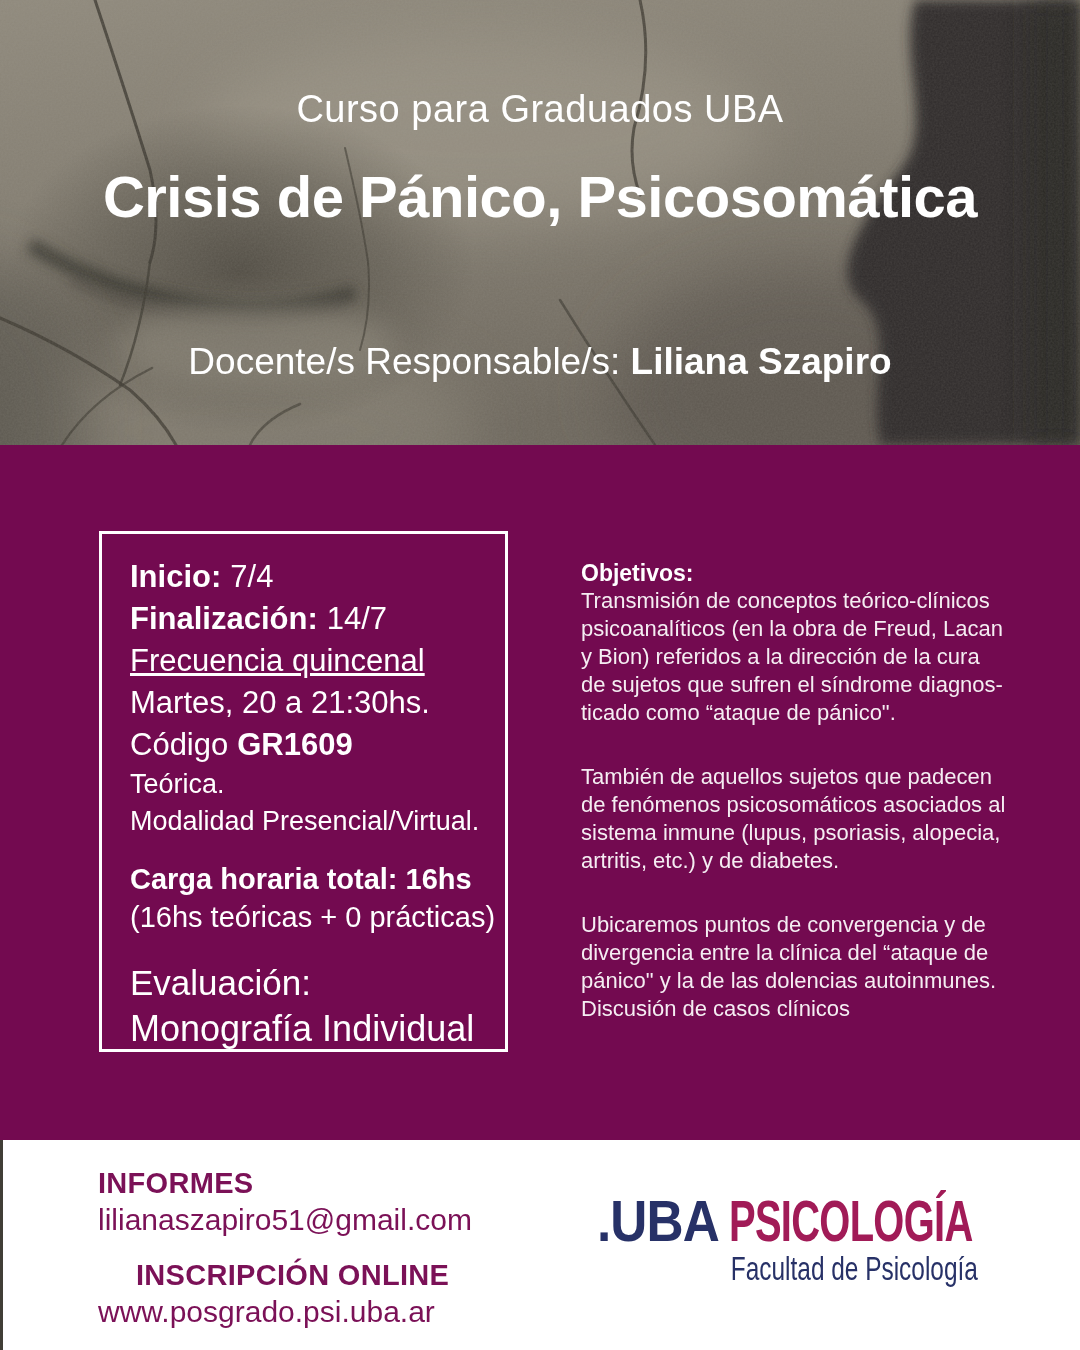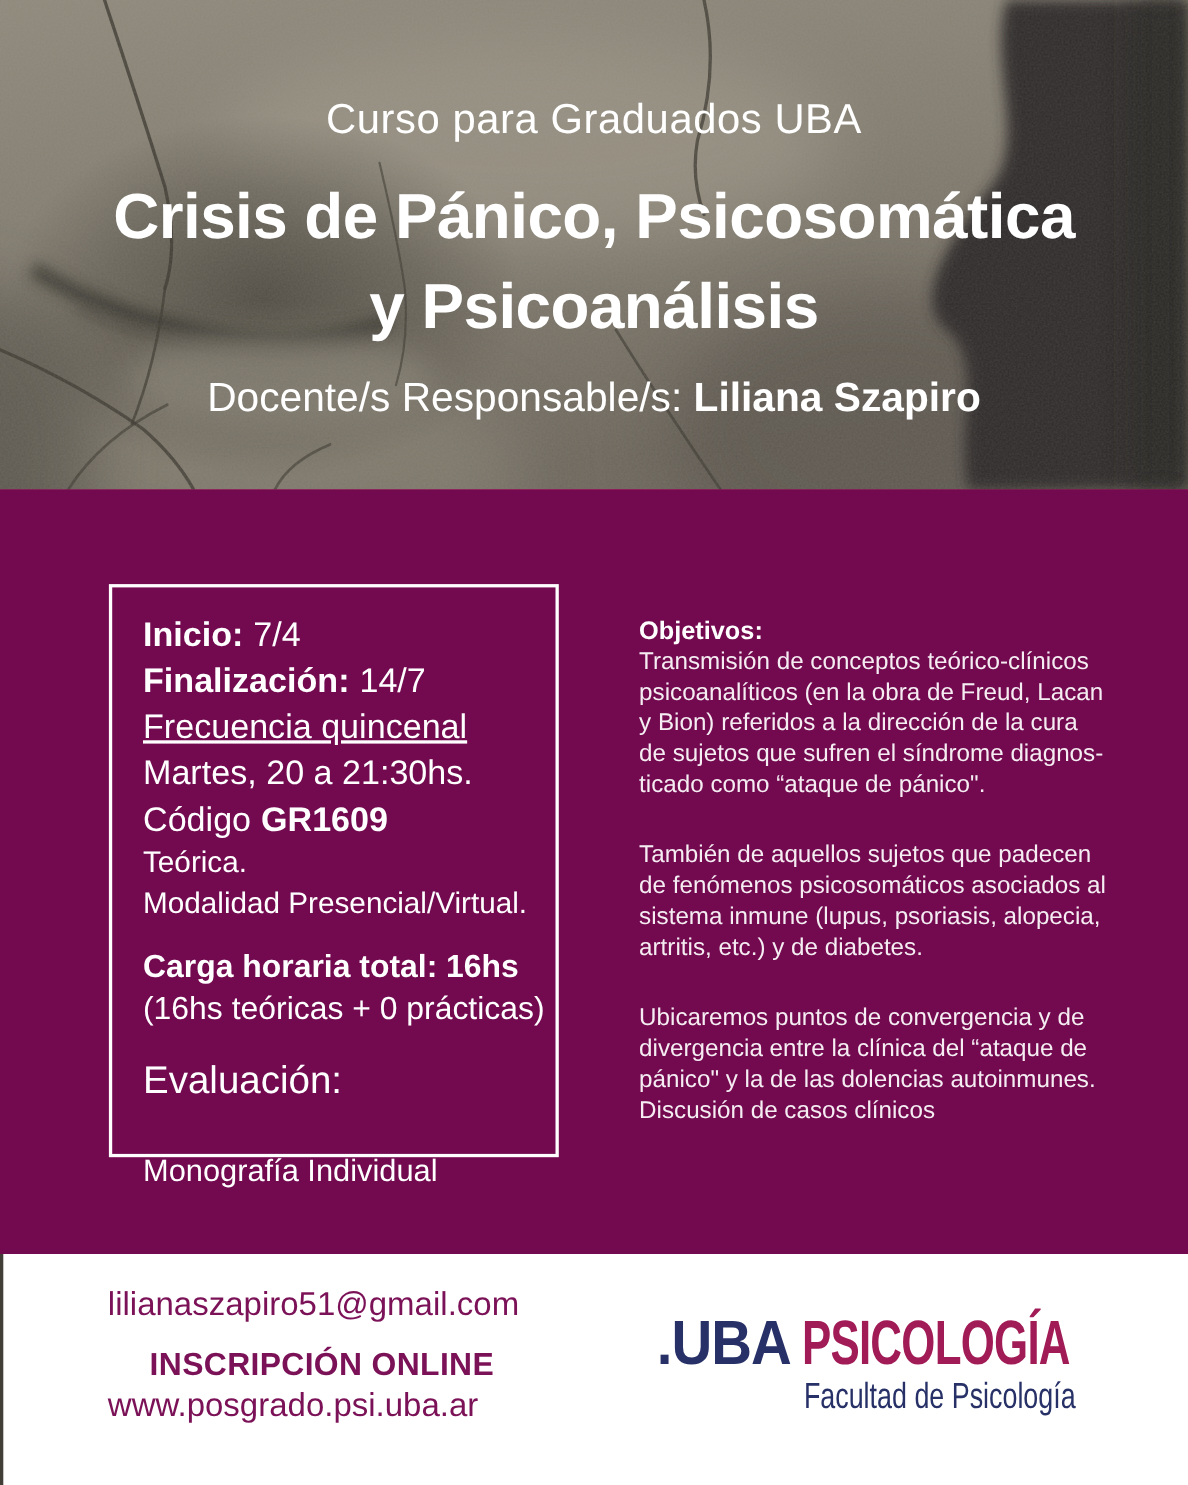--- a/index.html
+++ b/index.html
@@ -1,41 +1,41 @@
 <!DOCTYPE html>
 <html><head>
 <meta charset="utf-8">
 <style>
   * { margin:0; padding:0; box-sizing:border-box; }
   html,body { width:1080px; }
   body { font-family:"Liberation Sans", sans-serif; }
   .poster { position:relative; width:1080px; height:1350px; overflow:hidden; background:#fff; }
 
   
-  .hero { position:absolute; left:0; top:0; width:1080px; height:512px; overflow:hidden; background:#be185d;padding-left:43px; }
+  .hero { position:absolute; left:0; top:0; width:1080px; height:512px; overflow:hidden; background:#c2410c;padding-left:43px; }
   .hero svg { position:absolute; left:0; top:0; display:block; }
   .hero-text { position:absolute; left:0; top:0; width:100%; height:100%; text-align:center; color:#fff; }
   .hero-kicker { position:absolute; top:88px; width:100%; font-size:38px; font-weight:300; letter-spacing:.5px; }
   .hero-title  { position:absolute; top:156px; width:100%; font-size:58px; font-weight:700; line-height:82px; letter-spacing:-.5px; }
   .hero-docente{ position:absolute; top:341px; width:100%; font-size:37px; font-weight:300; }
   .hero-docente b { font-weight:700; }
 
   
   .body-band { position:absolute; left:0; top:445px; width:1080px; height:695px; background:#730A50; }
   .info-box { position:absolute; left:99px; top:86px; width:409px; height:521px;
               border:3px solid #ffffff; color:#fff; padding:22px 4px 0 28px; }
   .row-main  { font-size:31px; line-height:42px; font-weight:300; }
   .row-main .lbl { font-weight:600; margin-right:9px; }
   .row-mid   { font-size:31px; line-height:42px; font-weight:400;text-decoration:underline; }
   .row-main b.code { font-weight:700; margin-left:9px; }
   .row-small { font-size:27px; line-height:37px; font-weight:300; }
   .row-carga { margin-top:20px; font-size:29px; line-height:38px; font-weight:700; }
   .row-carga-det { font-size:29px; line-height:38px; font-weight:300; }
   .row-eval  { margin-top:24px; font-size:35px; line-height:46px; font-weight:400; }
-  .row-eval-val { font-size:28px; line-height:46px; font-weight:300;margin-top:36px; }
+  .row-eval-val { font-size:36px; line-height:46px; font-weight:300; }
 
   .objetivos { position:absolute; left:581px; top:114px; width:464px; color:#fff; }
   .obj-heading { font-size:23px; line-height:28px; font-weight:700; }
   .obj-p { font-size:22px; line-height:28px; font-weight:300; color:rgba(255,255,255,.93);
            white-space:pre-line; margin:0 0 36px 0; }
   .obj-p:first-of-type { margin-top:0; }
 
   
   .footer { position:absolute; left:0; top:1140px; width:1080px; height:210px; background:#ffffff; }
   .edge-sliver { position:absolute; left:0; top:0; width:3px; height:210px; background:#403e36; }
@@ -110,21 +110,20 @@
       <path d="M915,0 L1080,0 L1080,445 L880,445 C868,382 898,330 858,298 C828,268 868,212 902,168 C934,126 898,58 915,0 Z" fill="#2d2c2a" filter="url(#b6)"></path>
       <rect x="1030" y="0" width="50" height="445" fill="#262523" opacity="0.8" filter="url(#b14)"></rect>
 
       <rect x="0" y="0" width="1080" height="445" filter="url(#nz)"></rect>
     </svg>
 
     <div class="hero-text">
       <div class="hero-kicker">Curso para Graduados UBA</div>
       <div class="hero-title">
         <div>Crisis de Pánico, Psicosomática</div>
-        <div>y Psicoanálisis</div>
       </div>
       <div class="hero-docente">
         <span>Docente/s Responsable/s:</span>
         <b>Liliana Szapiro</b>
       </div>
     </div>
   </div>
 
   <div class="body-band">
 
@@ -162,20 +161,21 @@
       <p class="obj-p">Ubicaremos puntos de convergencia y de
 divergencia entre la clínica del “ataque de
 pánico" y la de las dolencias autoinmunes.
 Discusión de casos clínicos</p>
     </div>
   </div>
 
   <div class="footer">
     <div class="edge-sliver"></div>
     <div class="contact">
+      <div class="c-head">INFORMES</div>
       <div class="c-val">lilianaszapiro51@gmail.com</div>
       <div class="c-head second">INSCRIPCIÓN ONLINE</div>
       <div class="c-val">www.posgrado.psi.uba.ar</div>
     </div>
     <div class="logo-uba">.UBA</div>
     <div class="logo-psico">PSICOLOGÍA</div>
     <div class="logo-fac">Facultad de Psicología</div>
   </div>
 
 </div>

